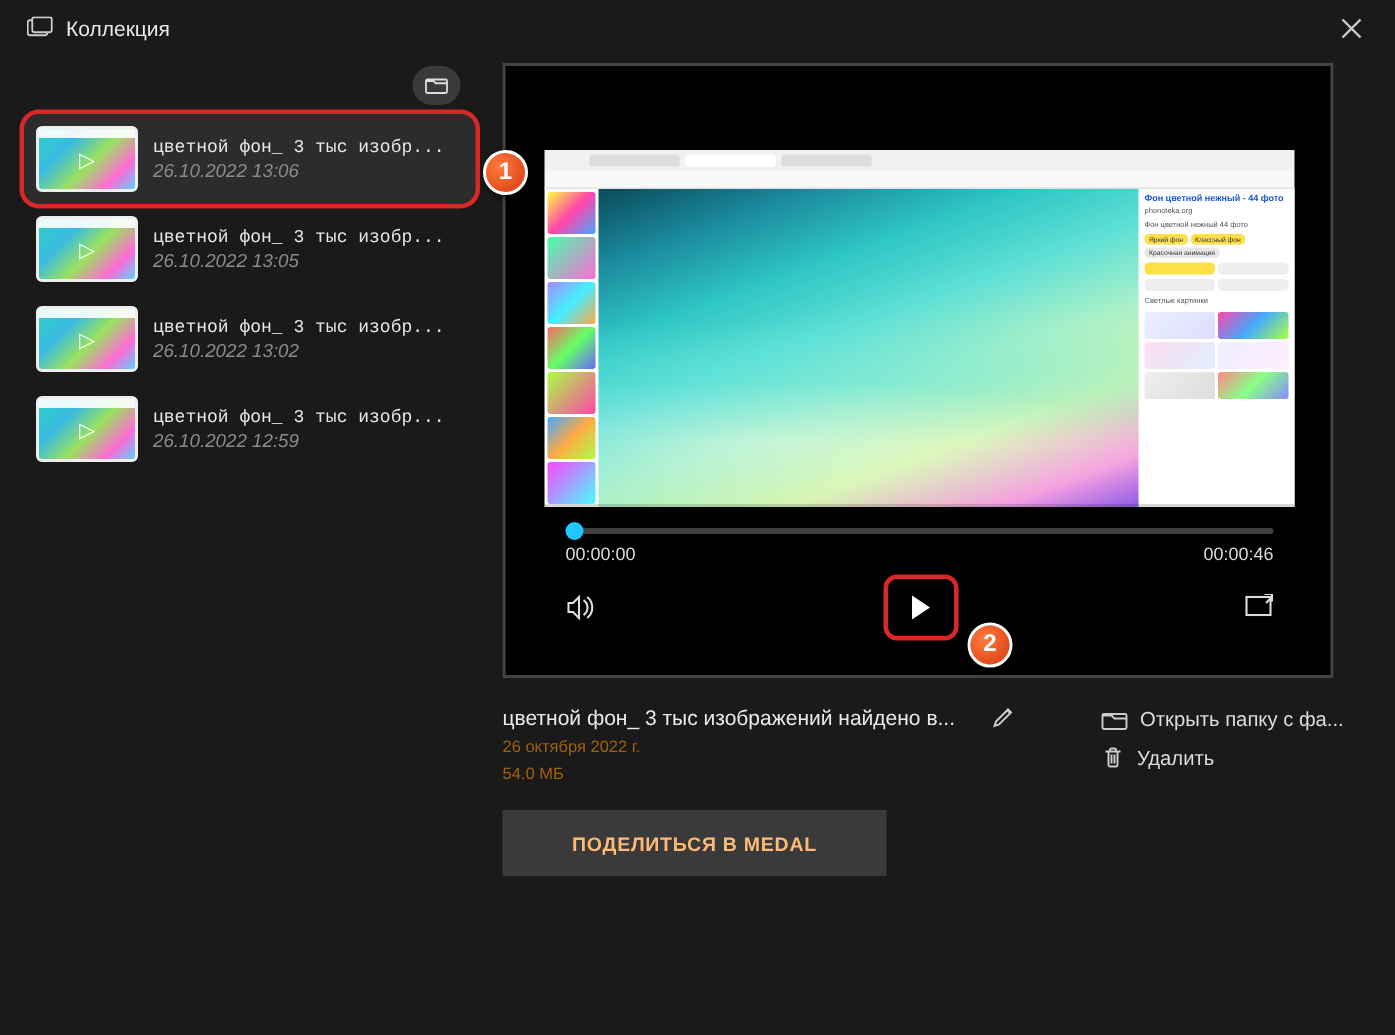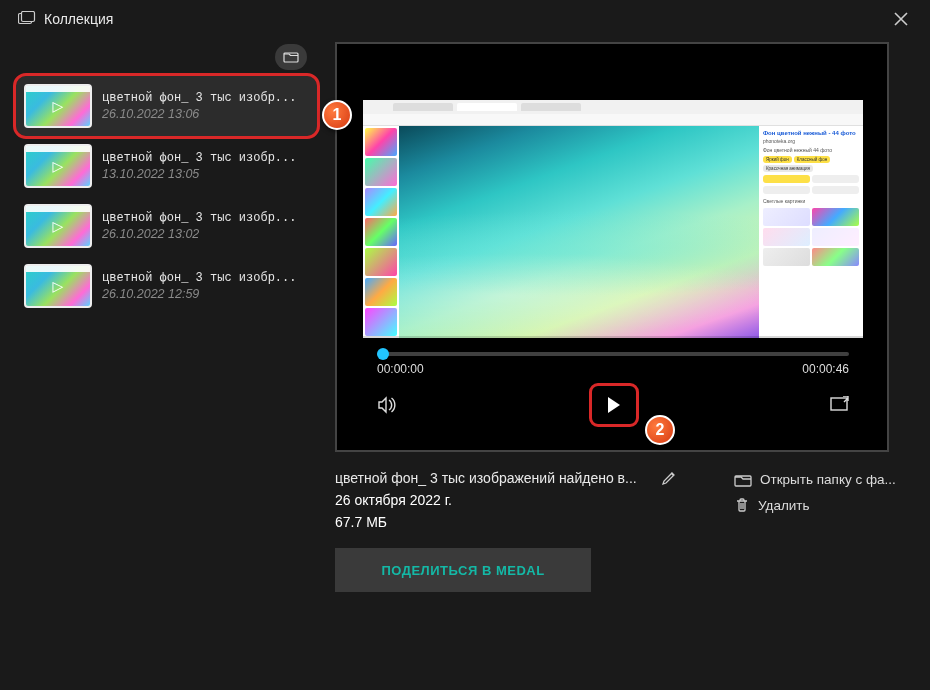--- a/index.html
+++ b/index.html
@@ -128,27 +128,27 @@
     position:absolute; width:30px; height:30px; border-radius:50%;
     background: radial-gradient(circle at 35% 35%, #ff7a3d, #d63a12);
     border: 2px solid #fff; color:#fff; font-weight:700; font-size:16px;
     display:flex; align-items:center; justify-content:center;
     box-shadow: 0 2px 4px rgba(0,0,0,0.5);
   }
   .meta { margin-top: 18px; display:flex; gap:24px; }
   .meta-left { flex:1; }
   .meta-row1 { display:flex; align-items:center; gap:24px; font-size:14px; color:#eaeaea;}
   .meta-row2 { font-size:13.5px; color:#cfcfcf; margin-top:4px; max-width:420px; white-space:nowrap; overflow:hidden; text-overflow:ellipsis;}
-  .meta-row3, .meta-row4 { font-size:14px; color:#ffffff; margin-top:6px;}
+  .meta-row3, .meta-row4 { font-size:11px; color:#a16207; margin-top:6px;}
   .meta-right { display:flex; flex-direction:column; gap:10px; padding-top:2px; min-width:170px;}
   .meta-action { display:flex; align-items:center; gap:8px; font-size:13.5px; color:#dcdcdc; cursor:pointer;}
   .share-btn {
     margin-top:18px; width:256px; height:44px; background:#3a3a3a;
     display:flex; align-items:center; justify-content:center;
-    font-size:13px; font-weight:700; letter-spacing:0.5px; color:#14b8a6; cursor:pointer;
+    font-size:13px; font-weight:700; letter-spacing:0.5px; color:#fdba74; cursor:pointer;
   }
   svg { display:block; }
 </style>
 </head>
 <body>
 
 <div class="titlebar">
   <div class="titlebar-left">
     <span>
       <svg width="18" height="14" viewBox="0 0 18 14">
@@ -184,21 +184,21 @@
         <span class="item-title">цветной фон_ 3 тыс изобр...</span>
         <span class="item-date">26.10.2022 13:06</span>
       </div>
     </div>
     <div class="list-item">
       <div class="thumb">
           <span class="thumb-play">▷</span>
         </div>
       <div class="item-text">
         <span class="item-title">цветной фон_ 3 тыс изобр...</span>
-        <span class="item-date">13.10.2022 13:05</span>
+        <span class="item-date">26.10.2022 13:05</span>
       </div>
     </div>
     <div class="list-item">
       <div class="thumb">
           <span class="thumb-play">▷</span>
         </div>
       <div class="item-text">
         <span class="item-title">цветной фон_ 3 тыс изобр...</span>
         <span class="item-date">26.10.2022 13:02</span>
       </div>
@@ -296,21 +296,21 @@
       <div class="meta-left">
         <div class="meta-row1">
           <span>цветной фон_ 3 тыс изображений найдено в...</span>
           <span>
             <svg width="16" height="16" viewBox="0 0 16 16">
                 <path d="M2 14 l1 -3 l8 -8 l2 2 l-8 8 z M10 3 l2 2" fill="none" stroke="#ccc" stroke-width="1.3"></path>
               </svg>
           </span>
         </div>
         <div class="meta-row3">26 октября 2022 г.</div>
-        <div class="meta-row4">67.7 МБ</div>
+        <div class="meta-row4">54.0 МБ</div>
         <div class="share-btn">
           <span>ПОДЕЛИТЬСЯ В MEDAL</span>
         </div>
       </div>
       <div class="meta-right">
         <div class="meta-action">
           <svg width="18" height="14" viewBox="0 0 18 14">
               <rect x="1" y="3" width="16" height="10" rx="1" fill="none" stroke="#ccc" stroke-width="1.3"></rect>
               <path d="M1 4 h6 l2 2 H17" stroke="#ccc" stroke-width="1.3" fill="none"></path>
             </svg>

